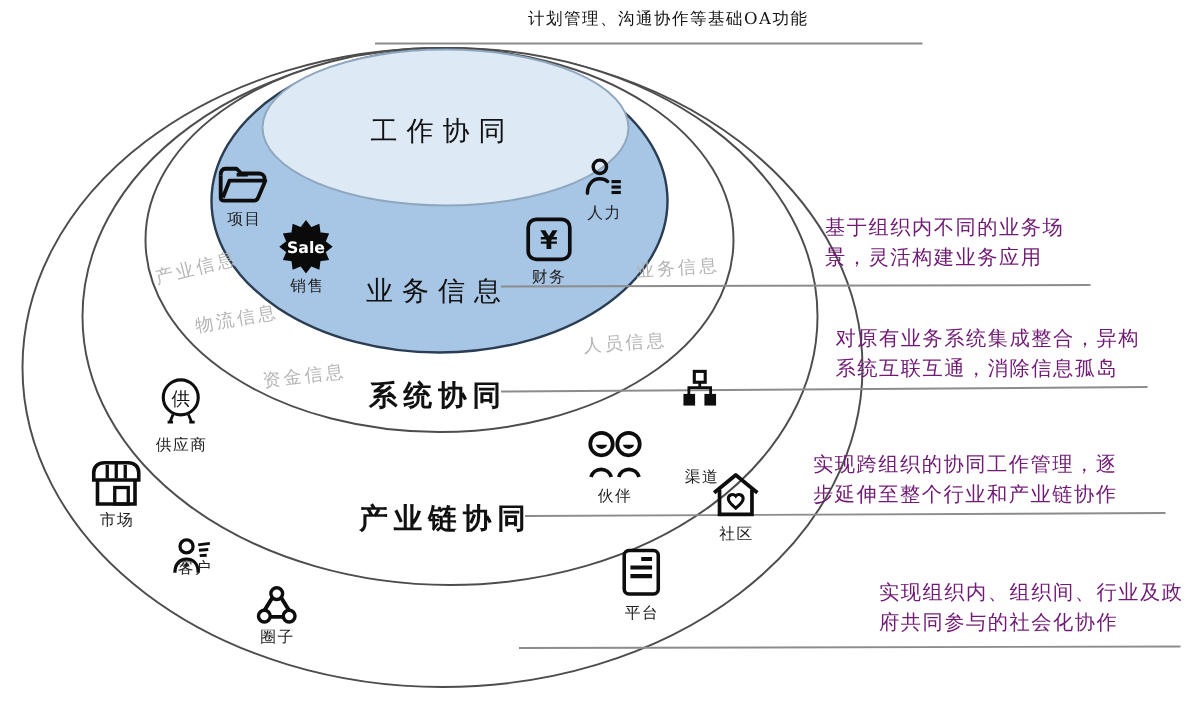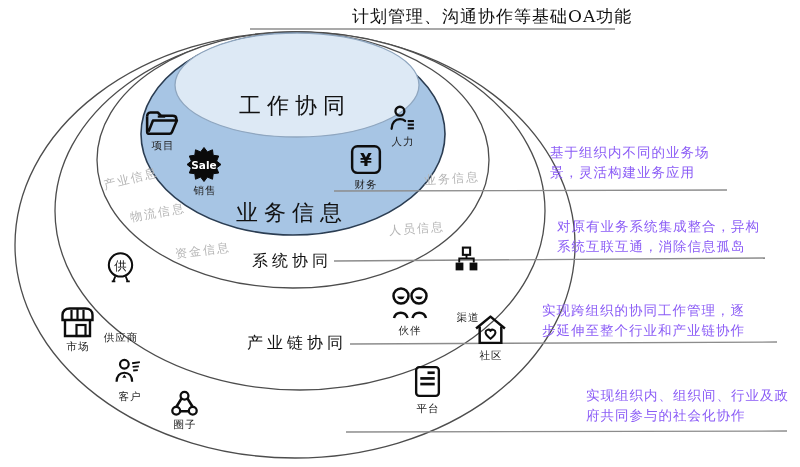--- a/index.html
+++ b/index.html
@@ -1,29 +1,29 @@
 <!DOCTYPE html>
 <html><head>
 <meta charset="utf-8">
 <style>
   html,body{margin:0;padding:0;background:#fff;}
   .stage{position:relative;width:800px;height:467px;background:#fff;overflow:hidden;
          font-family:"DejaVu Serif","Liberation Serif",serif;color:#1a1a1a;}
   .base-svg{position:absolute;left:0;top:0;}
   .ring-label{position:absolute;transform:translateX(-50%);white-space:nowrap;
               color:#111;}
-  .ring-label.big{font-size:22px;letter-spacing:6px;margin-top:16px;}
-  .ring-label.mid{font-size:16px;letter-spacing:4px;}
+  .ring-label.big{font-size:18px;letter-spacing:6px;}
+  .ring-label.mid{font-size:19px;letter-spacing:4px;font-weight:bold;}
   .info-label{position:absolute;font-size:12px;letter-spacing:2px;color:#b5b5b5;
               white-space:nowrap;transform-origin:center;}
   .icon-label{position:absolute;font-size:10.5px;color:#222;white-space:nowrap;
               transform:translateX(-50%);letter-spacing:1px;}
-  .annotation{position:absolute;font-size:13.5px;line-height:1.5;color:#8b5cf6;
+  .annotation{position:absolute;font-size:13.5px;line-height:1.5;color:#701a75;
               letter-spacing:1px;white-space:nowrap;}
-  .top-note{position:absolute;font-size:17px;letter-spacing:1px;color:#111;white-space:nowrap;}
+  .top-note{position:absolute;font-size:11px;letter-spacing:1px;color:#111;white-space:nowrap;}
   .icon{position:absolute;}
   svg{display:block;overflow:visible;}
 </style>
 </head>
 <body>
 
 <div class="stage">
 
   <svg class="base-svg" width="800" height="467" viewBox="0 0 800 467">
     <ellipse cx="295" cy="245" rx="280" ry="213" fill="#ffffff" stroke="#4d4d4d" stroke-width="1.3"></ellipse>
@@ -98,21 +98,21 @@
     <text x="15" y="21.5" text-anchor="middle" fill="#0d0d0d" font-family="DejaVu Sans, Liberation Sans, sans-serif" font-size="16" font-weight="bold">¥</text>
   </svg>
   <div class="icon-label" style="left:366px;top:178px;">财务</div>
 
   <svg class="icon" style="left:105px;top:251px;" width="31" height="33" viewBox="0 0 30 32">
     <circle cx="15" cy="13.5" r="11.3" fill="none" stroke="#0d0d0d" stroke-width="2"></circle>
     <text x="15" y="18.5" text-anchor="middle" fill="#0d0d0d" font-family="DejaVu Serif, Liberation Serif, serif" font-size="12">供</text>
     <path d="M10 24.5 L8 29.5 M6.5 29.5 h3.5" fill="none" stroke="#0d0d0d" stroke-width="1.8"></path>
     <path d="M20 24.5 L22 29.5 M20.5 29.5 h3.5" fill="none" stroke="#0d0d0d" stroke-width="1.8"></path>
   </svg>
-  <div class="icon-label" style="left:121px;top:290px;margin-top:41px;">供应商</div>
+  <div class="icon-label" style="left:121px;top:290px;">供应商</div>
 
   <svg class="icon" style="left:452px;top:246px;" width="29" height="27" viewBox="0 0 28 26">
     <rect x="10.5" y="1.5" width="7" height="7" fill="none" stroke="#0d0d0d" stroke-width="2"></rect>
     <path d="M14 8.5 V12 M7 16 V12 H21 V16" fill="none" stroke="#0d0d0d" stroke-width="1.8"></path>
     <rect x="3.5" y="16" width="7.5" height="7.5" fill="#0d0d0d"></rect>
     <rect x="17" y="16" width="7.5" height="7.5" fill="#0d0d0d"></rect>
   </svg>
   <div class="icon-label" style="left:468px;top:279px;margin-top:32px;">渠道</div>
 
   <svg class="icon" style="left:58px;top:306px;" width="39" height="33" viewBox="0 0 38 33">
@@ -143,21 +143,21 @@
   <div class="icon-label" style="left:491px;top:349px;">社区</div>
 
   <svg class="icon" style="left:114px;top:358px;" width="29" height="27" viewBox="0 0 28 26">
     <circle cx="10" cy="6" r="4.2" fill="none" stroke="#0d0d0d" stroke-width="2.1"></circle>
     <path d="M2.5 23 c0-5.8 3.2-8.8 7.5-8.8 s7.5 3 7.5 8.8" fill="none" stroke="#0d0d0d" stroke-width="2.1"></path>
     <path d="M10 16 l-2 3 h4 z" fill="#0d0d0d"></path>
     <line x1="17.5" y1="5" x2="25" y2="4" stroke="#0d0d0d" stroke-width="1.8"></line>
     <line x1="18" y1="8.5" x2="24" y2="8" stroke="#0d0d0d" stroke-width="1.8"></line>
     <line x1="18.5" y1="12" x2="23" y2="11.7" stroke="#0d0d0d" stroke-width="1.8"></line>
   </svg>
-  <div class="icon-label" style="left:130px;top:390px;">客户</div>
+  <div class="icon-label" style="left:130px;top:372px;">客户</div>
 
   <svg class="icon" style="left:169px;top:389px;" width="31" height="29" viewBox="0 0 30 28">
     <path d="M15 4.5 L25.5 21.5 H4.5 Z" fill="none" stroke="#0d0d0d" stroke-width="2.5" stroke-linejoin="round"></path>
     <circle cx="15" cy="6.5" r="3.8" fill="#ffffff" stroke="#0d0d0d" stroke-width="2.2"></circle>
     <circle cx="7" cy="21" r="3.8" fill="#ffffff" stroke="#0d0d0d" stroke-width="2.2"></circle>
     <circle cx="23" cy="21" r="3.8" fill="#ffffff" stroke="#0d0d0d" stroke-width="2.2"></circle>
   </svg>
   <div class="icon-label" style="left:185px;top:418px;">圈子</div>
 
   <svg class="icon" style="left:413px;top:365px;" width="29" height="33" viewBox="0 0 28 32">

